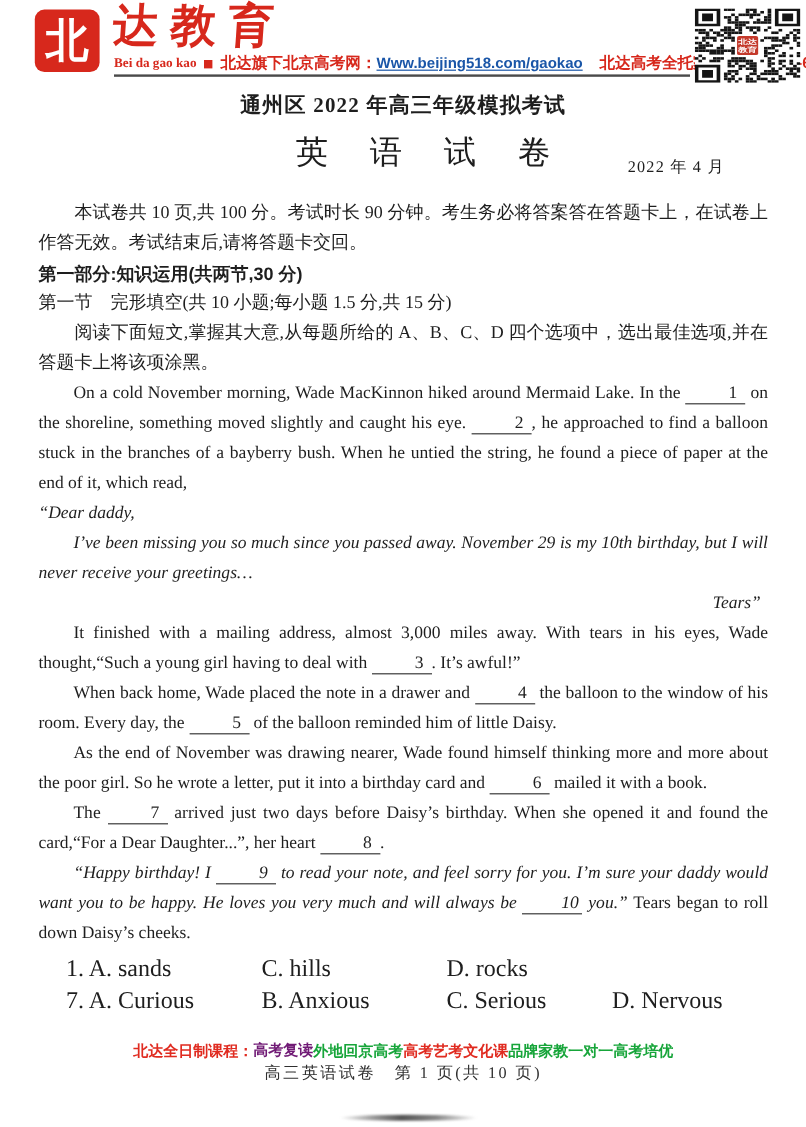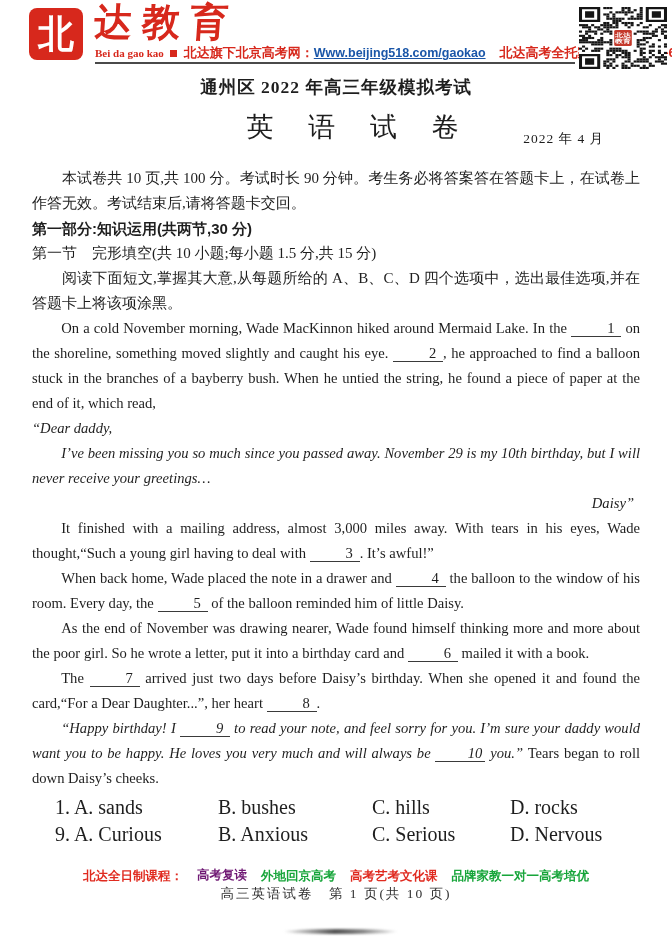--- a/index.html
+++ b/index.html
@@ -52,21 +52,21 @@
   .blank{display:inline-block;min-width:46px;text-align:center;
     border-bottom:1.3px solid #3a3a3a;padding:0 2px;line-height:16px;font-style:normal;}
   .italic .blank{font-style:italic;}
   .roman{font-style:normal;}
   
   .options{margin-top:3px;}
   .opt-row{display:grid;grid-template-columns:163px 154px 138px 1fr;
     padding-left:23px;font-size:20px;line-height:26.5px;}
   
   .footer{position:absolute;left:0;top:868px;width:672px;text-align:center;}
-  .promo{display:flex;justify-content:center;gap:14px;white-space:nowrap;
+  .promo{display:flex;justify-content:center;white-space:nowrap;
     font-family:"Liberation Sans","DejaVu Sans",sans-serif;font-weight:bold;
     font-size:12.5px;line-height:17px;}
   .page-info{font-size:13.5px;letter-spacing:2px;color:#2f2f2f;line-height:18px;}
   .smudge{position:absolute;left:283px;top:929px;width:115px;height:5px;border-radius:50%;
     background:linear-gradient(90deg,transparent,#999 25%,#555 45%,#888 70%,transparent);
     filter:blur(1px);}
 </style>
 </head>
 <body>
 
@@ -384,37 +384,36 @@
 <div class="content">
   <p class="para cn indent">本试卷共 10 页,共 100 分。考试时长 90 分钟。考生务必将答案答在答题卡上，在试卷上作答无效。考试结束后,请将答题卡交回。</p>
   <p class="part-heading">第一部分:知识运用(共两节,30 分)</p>
   <p class="para cn">第一节　完形填空(共 10 小题;每小题 1.5 分,共 15 分)</p>
   <p class="para cn indent">阅读下面短文,掌握其大意,从每题所给的 A、B、C、D 四个选项中，选出最佳选项,并在答题卡上将该项涂黑。</p>
 
   <div>
       <p class="para indent">On a cold November morning, Wade MacKinnon hiked around Mermaid Lake. In the <span class="blank">1</span> on the shoreline, something moved slightly and caught his eye. <span class="blank">2</span>, he approached to find a balloon stuck in the branches of a bayberry bush. When he untied the string, he found a piece of paper at the end of it, which read,</p>
       <p class="para italic">“Dear daddy,</p>
       <p class="para italic indent">I’ve been missing you so much since you passed away. November 29 is my 10th birthday, but I will never receive your greetings…</p>
-      <p class="para italic right">Daisy”</p>
+      <p class="para italic right">Tears”</p>
       <p class="para indent">It finished with a mailing address, almost 3,000 miles away. With tears in his eyes, Wade thought,“Such a young girl having to deal with <span class="blank">3</span>. It’s awful!”</p>
       <p class="para indent">When back home, Wade placed the note in a drawer and <span class="blank">4</span> the balloon to the window of his room. Every day, the <span class="blank">5</span> of the balloon reminded him of little Daisy.</p>
       <p class="para indent">As the end of November was drawing nearer, Wade found himself thinking more and more about the poor girl. So he wrote a letter, put it into a birthday card and <span class="blank">6</span> mailed it with a book.</p>
       <p class="para indent">The <span class="blank">7</span> arrived just two days before Daisy’s birthday. When she opened it and found the card,“For a Dear Daughter...”, her heart <span class="blank">8</span>.</p>
       <p class="para italic indent">“Happy birthday! I <span class="blank">9</span> to read your note, and feel sorry for you. I’m sure your daddy would want you to be happy. He loves you very much and will always be <span class="blank">10</span> you.”<span class="roman"> Tears began to roll down Daisy’s cheeks.</span></p>
     </div>
 
   <div class="options">
       <div class="opt-row">
         <span>1. A. sands</span>
-        <span>B. bushes</span>
         <span>C. hills</span>
         <span>D. rocks</span>
       </div>
       <div class="opt-row">
-        <span>9. A. Curious</span>
+        <span>7. A. Curious</span>
         <span>B. Anxious</span>
         <span>C. Serious</span>
         <span>D. Nervous</span>
       </div>
     </div>
 </div>
 
 <div class="footer">
   <div class="promo">
       <span style="color: rgb(224, 43, 32);">北达全日制课程：</span>

